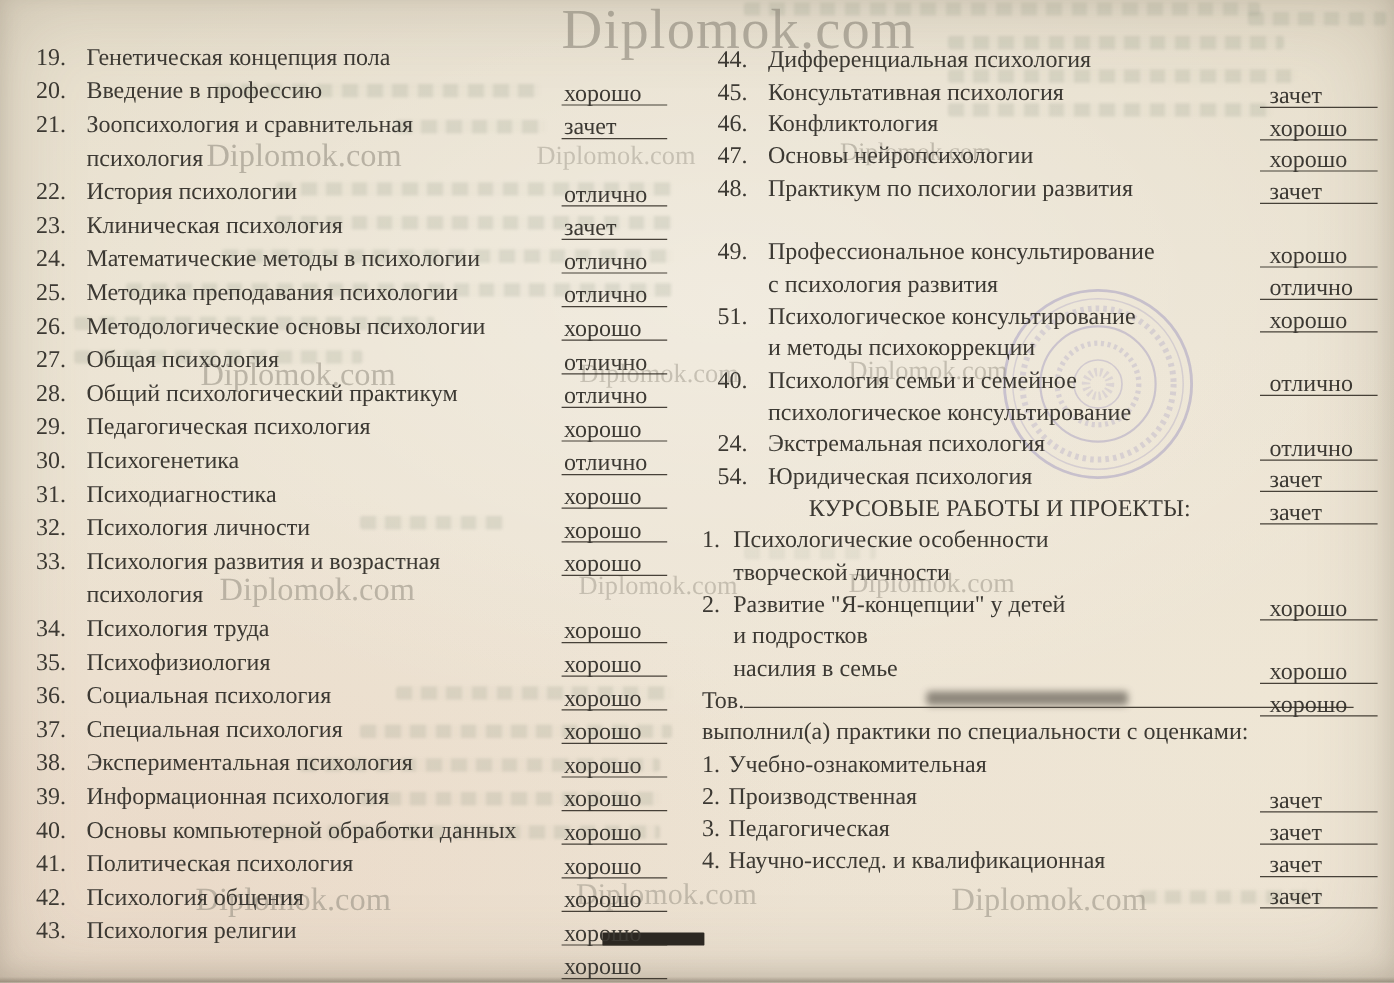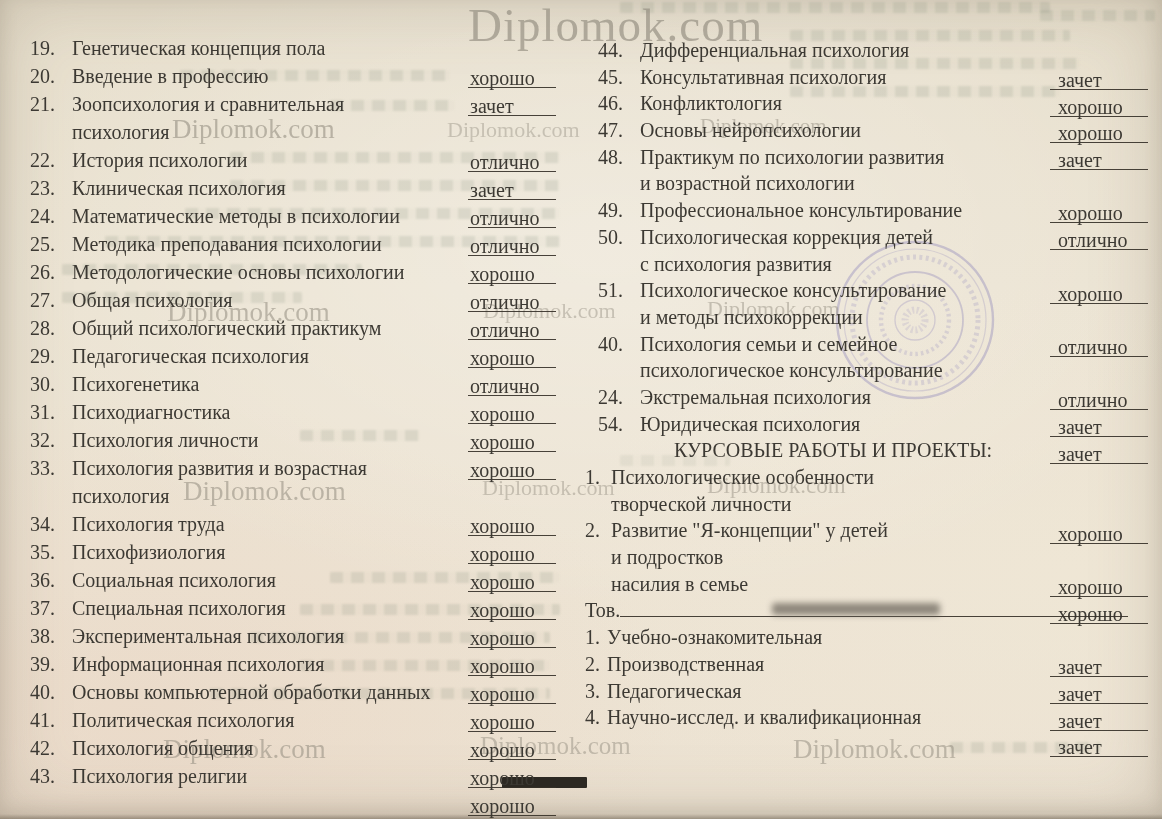--- a/index.html
+++ b/index.html
@@ -190,27 +190,26 @@
         <div class="line t-subjR"><span class="no">45.</span><span class="txt">Консультативная психология</span><span class="grade"><span class="gtxt">хорошо</span></span></div>
       </div>
       <div class="row t-subjR">
         <div class="line t-subjR"><span class="no">46.</span><span class="txt">Конфликтология</span><span class="grade"><span class="gtxt">хорошо</span></span></div>
       </div>
       <div class="row t-subjR">
         <div class="line t-subjR"><span class="no">47.</span><span class="txt">Основы нейропсихологии</span><span class="grade"><span class="gtxt">зачет</span></span></div>
       </div>
       <div class="row t-subjR">
         <div class="line t-subjR"><span class="no">48.</span><span class="txt">Практикум по психологии развития</span></div>
-        <div class="line t-subjR"><span class="no"></span><span class="txt">и возрастной психологии</span><span class="grade"><span class="gtxt">хорошо</span></span></div>
+        <div class="line t-subjR"><span class="no"></span><span class="grade"><span class="gtxt">хорошо</span></span></div>
       </div>
       <div class="row t-subjR">
         <div class="line t-subjR"><span class="no">49.</span><span class="txt">Профессиональное консультирование</span><span class="grade"><span class="gtxt">отлично</span></span></div>
       </div>
       <div class="row t-subjR">
-        <div class="line t-subjR"><span class="no">50.</span><span class="txt">Психологическая коррекция детей</span></div>
         <div class="line t-subjR"><span class="no"></span><span class="txt">с психология развития</span><span class="grade"><span class="gtxt">хорошо</span></span></div>
       </div>
       <div class="row t-subjR">
         <div class="line t-subjR"><span class="no">51.</span><span class="txt">Психологическое консультирование</span></div>
         <div class="line t-subjR"><span class="no"></span><span class="txt">и методы психокоррекции</span><span class="grade"><span class="gtxt">отлично</span></span></div>
       </div>
       <div class="row t-subjR">
         <div class="line t-subjR"><span class="no">40.</span><span class="txt">Психология семьи и семейное</span></div>
         <div class="line t-subjR"><span class="no"></span><span class="txt">психологическое консультирование</span><span class="grade"><span class="gtxt">отлично</span></span></div>
       </div>
@@ -226,20 +225,21 @@
         <div class="line t-cw"><span class="no"></span><span class="txt">творческой личности</span><span class="grade"><span class="gtxt">хорошо</span></span></div>
       </div>
       <div class="row t-cw">
         <div class="line t-cw"><span class="no">2.</span><span class="txt">Развитие "Я-концепции" у детей</span></div>
         <div class="line t-cw"><span class="no"></span><span class="txt">и подростков</span><span class="grade"><span class="gtxt">хорошо</span></span></div>
       </div>
       <div class="row t-cw">
         <div class="line t-cw"><span class="no"></span><span class="txt">насилия в семье</span><span class="grade"><span class="gtxt">хорошо</span></span></div>
       </div>
       <div class="line"><span class="txt">Тов.</span><span class="tov-rule"><span class="blob"></span></span></div>
+      <div class="line"><span class="txt">выполнил(а) практики по специальности с оценками:</span></div>
       <div class="row t-pr">
         <div class="line t-pr"><span class="no">1.</span><span class="txt">Учебно-ознакомительная</span><span class="grade"><span class="gtxt">зачет</span></span></div>
       </div>
       <div class="row t-pr">
         <div class="line t-pr"><span class="no">2.</span><span class="txt">Производственная</span><span class="grade"><span class="gtxt">зачет</span></span></div>
       </div>
       <div class="row t-pr">
         <div class="line t-pr"><span class="no">3.</span><span class="txt">Педагогическая</span><span class="grade"><span class="gtxt">зачет</span></span></div>
       </div>
       <div class="row t-pr">

